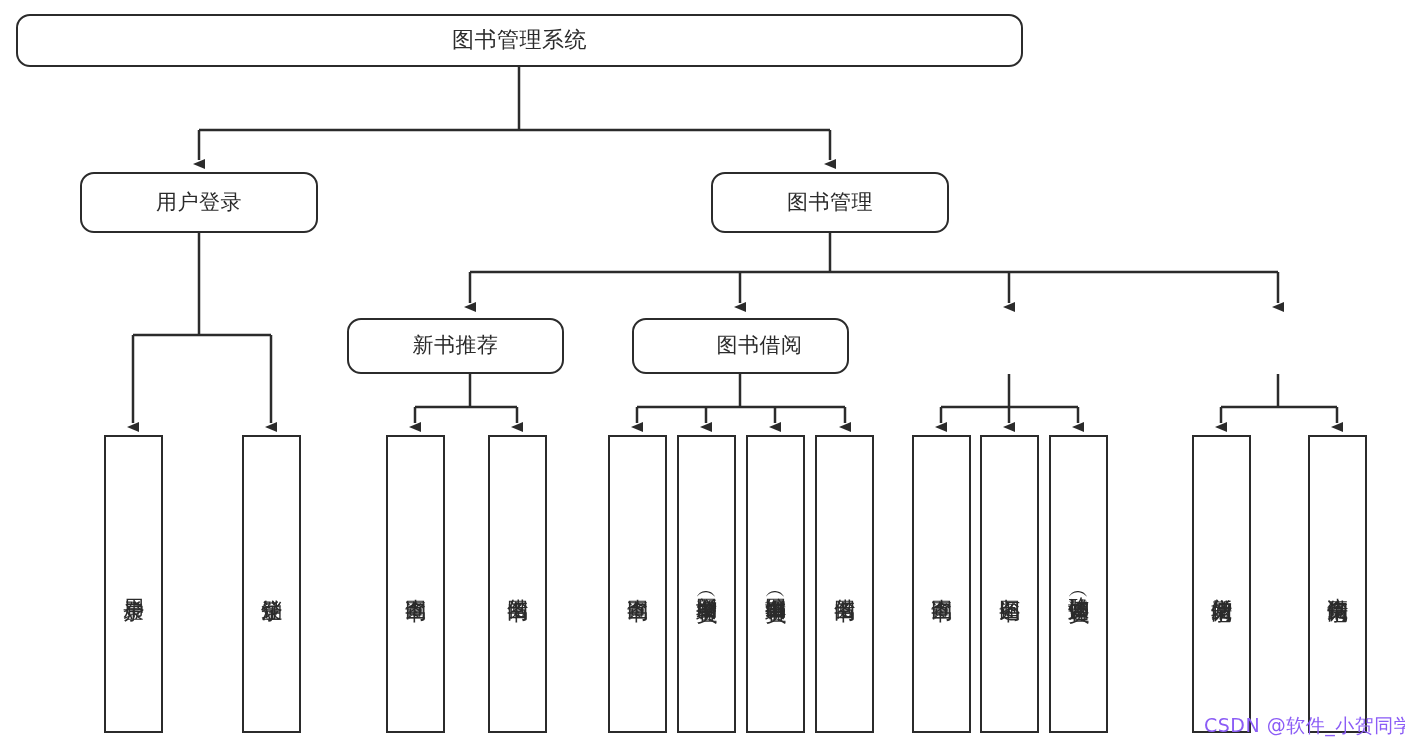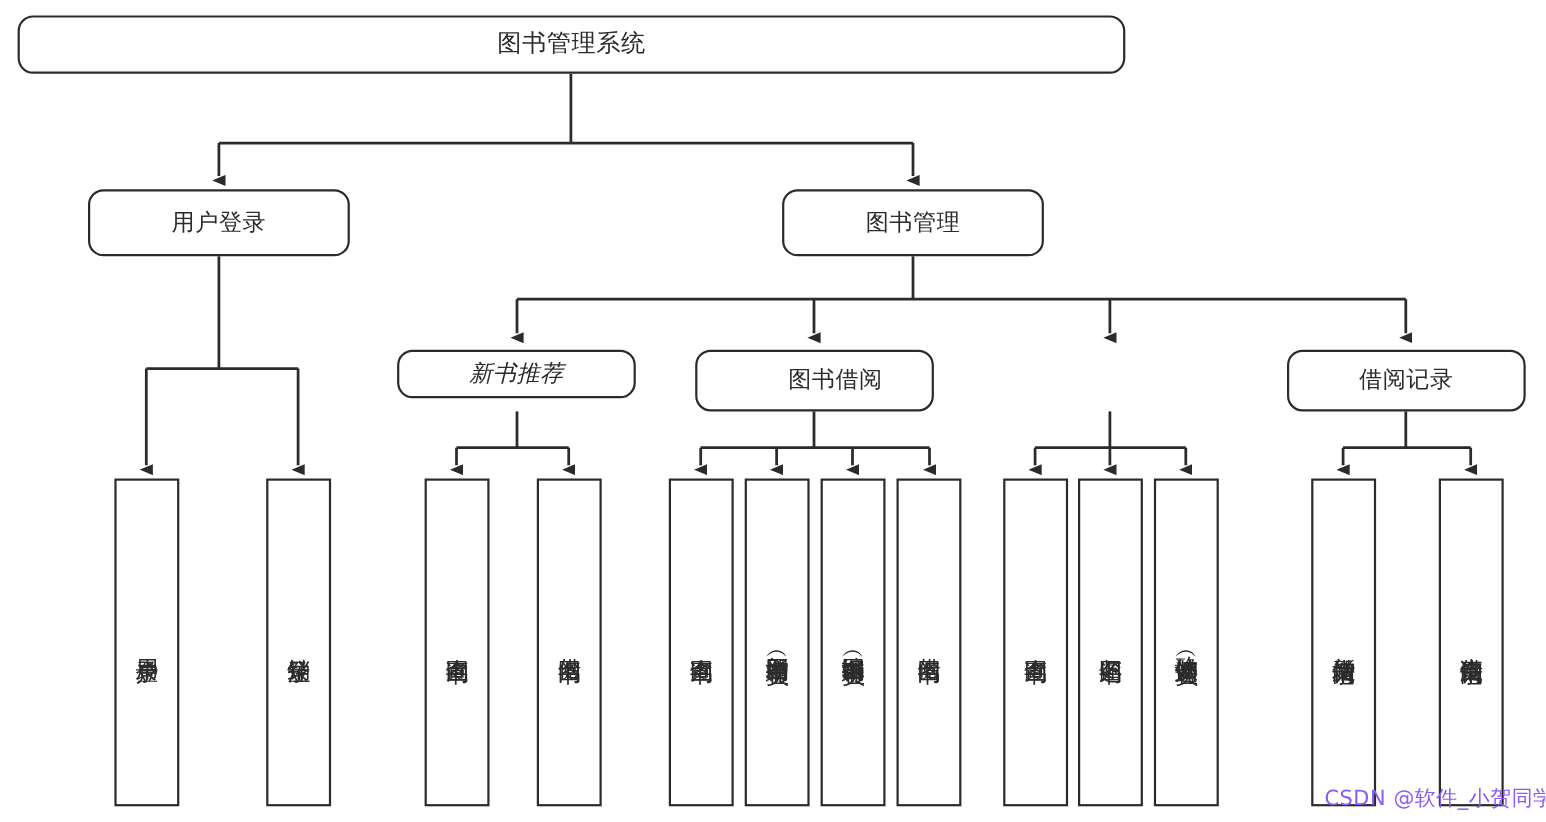--- a/index.html
+++ b/index.html
@@ -121,26 +121,25 @@
     <path d="M1221,407 L1221,423" stroke="#2b2b2b" stroke-width="2.5" fill="none" marker-end="url(#arrow)"></path>
     <path d="M1337,407 L1337,423" stroke="#2b2b2b" stroke-width="2.5" fill="none" marker-end="url(#arrow)"></path>
   </svg>
 
   <div class="node horiz" id="title-node" style="left:16px; top:14px; width:1007px; height:53px;">图书管理系统</div>
 
   <div class="node horiz" style="left:80px; top:172px; width:238px; height:61px;">用户登录</div>
 
   <div class="node horiz" style="left:711px; top:172px; width:238px; height:61px;">图书管理</div>
 
-  <div class="node horiz" style="left:361px; top:318px; width:217px; height:44px;font-style:italic;">新书推荐</div>
+  <div class="node horiz" style="left:347px; top:318px; width:217px; height:56px;">新书推荐</div>
 
   <div class="node horiz" style="left:632px; top:318px; width:217px; height:56px;padding-left:38px;">图书借阅</div>
 
 
-  <div class="node horiz" style="left:1170px; top:318px; width:217px; height:56px;">借阅记录</div>
 
   <div class="node vert" style="left:104px; top:435px; width:59px; height:298px;">
     <span class="vlabel">用户登录</span>
   </div>
 
   <div class="node vert" style="left:242px; top:435px; width:59px; height:298px;">
     <span class="vlabel">注销登录</span>
   </div>
 
   <div class="node vert" style="left:386px; top:435px; width:59px; height:298px;">

